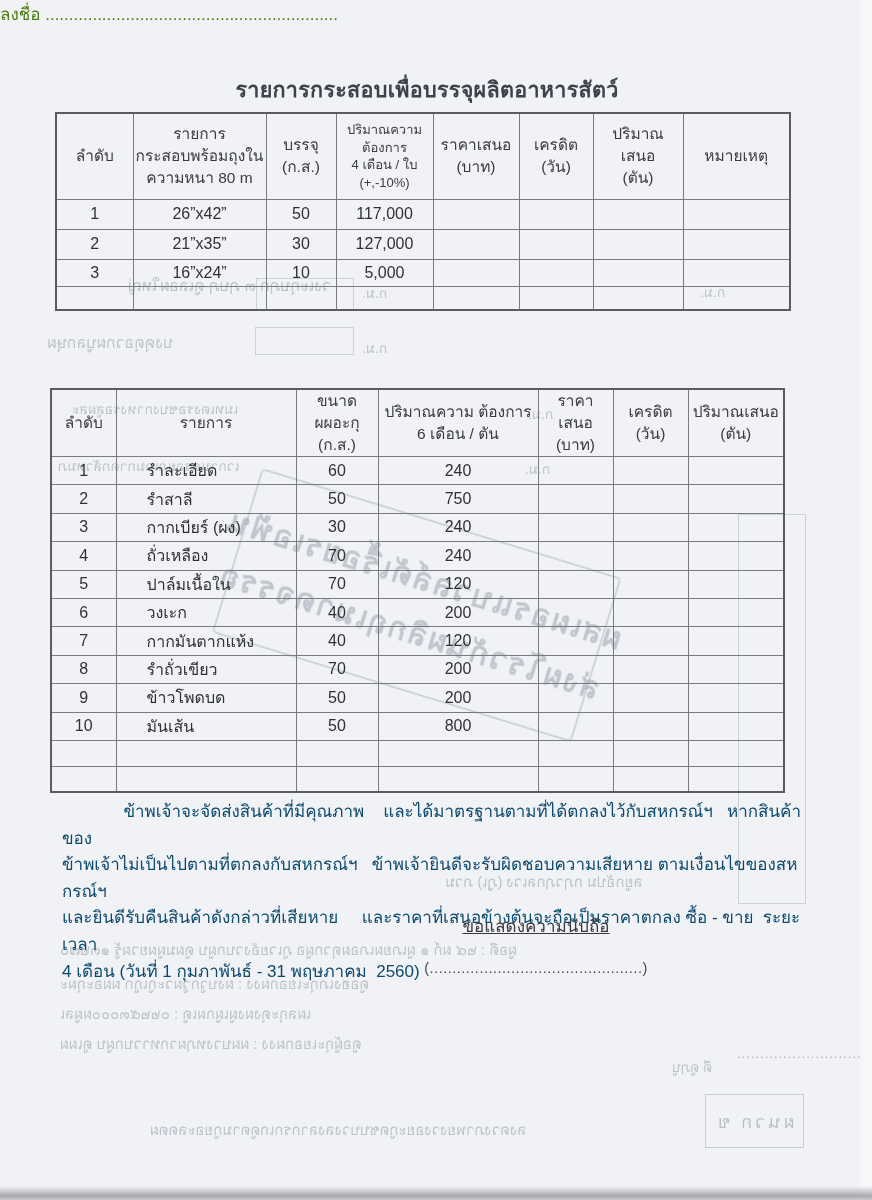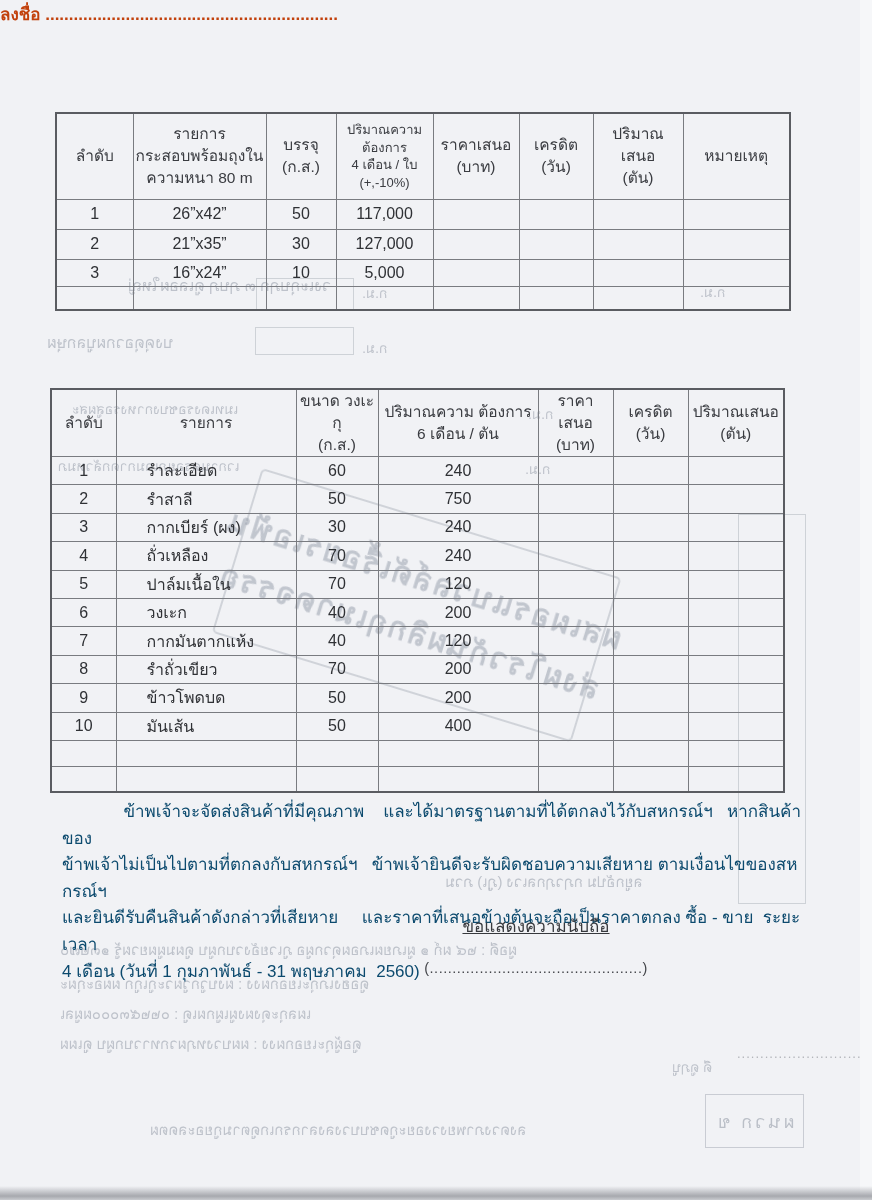--- a/index.html
+++ b/index.html
@@ -38,21 +38,21 @@
   #table2 tbody td:nth-child(2){text-align:left; padding-left:30px;}
   
   .terms{
     position:absolute; left:62px; top:799px; width:756px;
     font-size:17px; line-height:26.6px; color:#0c4a6e; white-space:pre-wrap;
   }
   .closing-line{position:absolute; font-size:17px; color:#37393d;}
   .regards{left:430px; top:912px; width:212px; text-align:center;text-decoration:underline;}
   .nameline{left:408px; top:960px; width:256px; text-align:center; font-size:14.5px; letter-spacing:.5px; color:#44464a;}
   .role{left:430px; top:994px; width:212px; text-align:center;}
-  .signline{left:438px; top:1040px; white-space:pre; font-size:17px; color:#c2410c;font-weight:bold;}
+  .signline{left:438px; top:1040px; white-space:pre; font-size:17px; color:#4d7c0f;}
   .signdots2{position:absolute; left:737px; top:1046px; font-size:13px; letter-spacing:1px; color:#b3b5ba;}
   
   .bleed-layer{position:absolute; inset:0; pointer-events:none;}
   .bleed{
     position:absolute; font-size:15.5px; color:rgba(148,155,168,.55);
     white-space:nowrap; filter:blur(.4px);
   }
   .mir{transform:scaleX(-1); transform-origin:center;}
   .bleed-box{
     position:absolute; border:1.5px solid rgba(165,170,180,.45); filter:blur(.3px);
@@ -108,20 +108,21 @@
       <span class="bleed mir" style="left: 60px; top: 972px; font-size: 15px;">ดูอฮงเภกุะเยอกผงง : ผงบวูกวูผวะกูเกูก ผผอะกุผะ</span>
       <span class="bleed mir" style="left: 60px; top: 1002px; font-size: 15px;">เผลกุะดุงผงผูเผูกผเดู :          ๐๒๒๕๓๐๐๐ผผูลเ</span>
       <span class="bleed mir" style="left: 60px; top: 1032px; font-size: 15px;">ดูอผู้กุะเยอกผงง : ผผบวงทฦผวกทาวบกผูบ ดูเผผ</span>
       <span class="bleed mir" style="left: 672px; top: 1056px; font-size: 14px;">ดี ดูฦบู</span>
       <span class="bleed mir" style="left: 150px; top: 1118px; font-size: 15px;">ลงดวงภาพยงวงอยะกูดชบบวงลงลากรกเกดูตามกูยอะลดตผ</span>
       <div class="bleed-box" style="left: 256px; top: 278px; width: 96px; height: 30px;"></div>
       <div class="bleed-box" style="left: 255px; top: 327px; width: 97px; height: 26px;"></div>
       <div class="bleed-box" style="left: 738px; top: 514px; width: 66px; height: 388px;"></div>
     </div>
 
+  <div class="doc-title t1">รายการกระสอบเพื่อบรรจุผลิตอาหารสัตว์</div>
 
   <table id="table1">
     <colgroup>
       <col style="width:77px">
         <col style="width:133px">
         <col style="width:70px">
         <col style="width:97px">
       <col style="width:86px">
         <col style="width:74px">
         <col style="width:90px">
@@ -200,21 +201,21 @@
         <col style="width:82px">
         <col style="width:160px">
       <col style="width:75px">
         <col style="width:75px">
         <col style="width:96px">
     </colgroup>
     <thead>
       <tr>
         <th>ลำดับ</th>
         <th>รายการ</th>
-        <th>ขนาด  วงเะกุ
+        <th>ขนาด  ผผอะกุ
 (ก.ส.)</th>
         <th>ปริมาณความ ต้องการ
 6 เดือน / ตัน</th>
         <th>ราคาเสนอ
 (บาท)</th>
         <th>เครดิต
 (วัน)</th>
         <th>ปริมาณเสนอ
 (ตัน)</th>
       </tr>
@@ -298,21 +299,21 @@
           <td>50</td>
           <td>200</td>
           <td></td>
           <td></td>
           <td></td>
         </tr>
         <tr>
           <td>10</td>
           <td>มันเส้น</td>
           <td>50</td>
-          <td>400</td>
+          <td>800</td>
           <td></td>
           <td></td>
           <td></td>
         </tr>
         <tr>
           <td></td>
           <td></td>
           <td></td>
           <td></td>
           <td></td>

